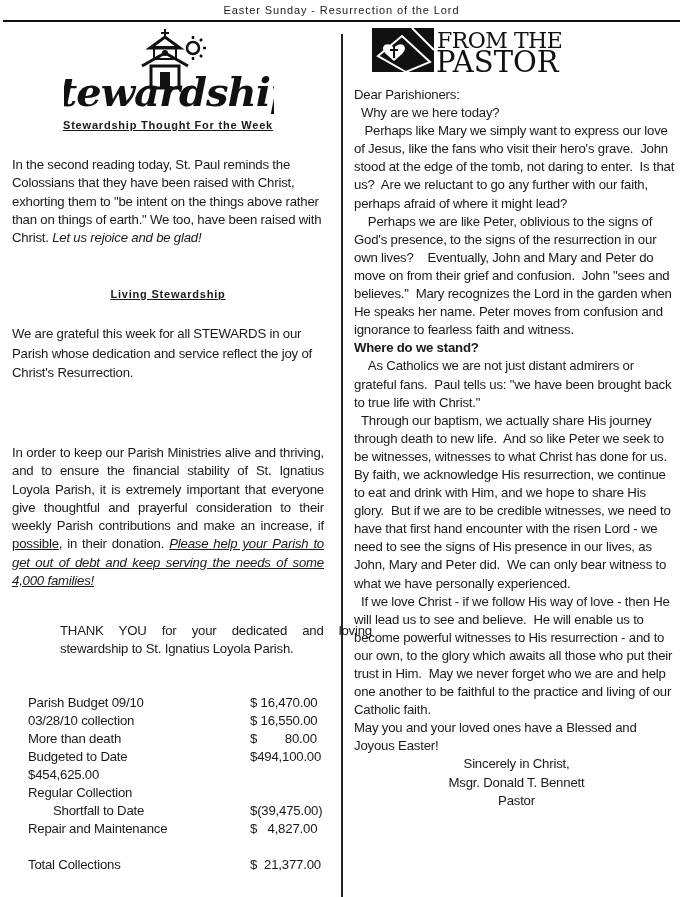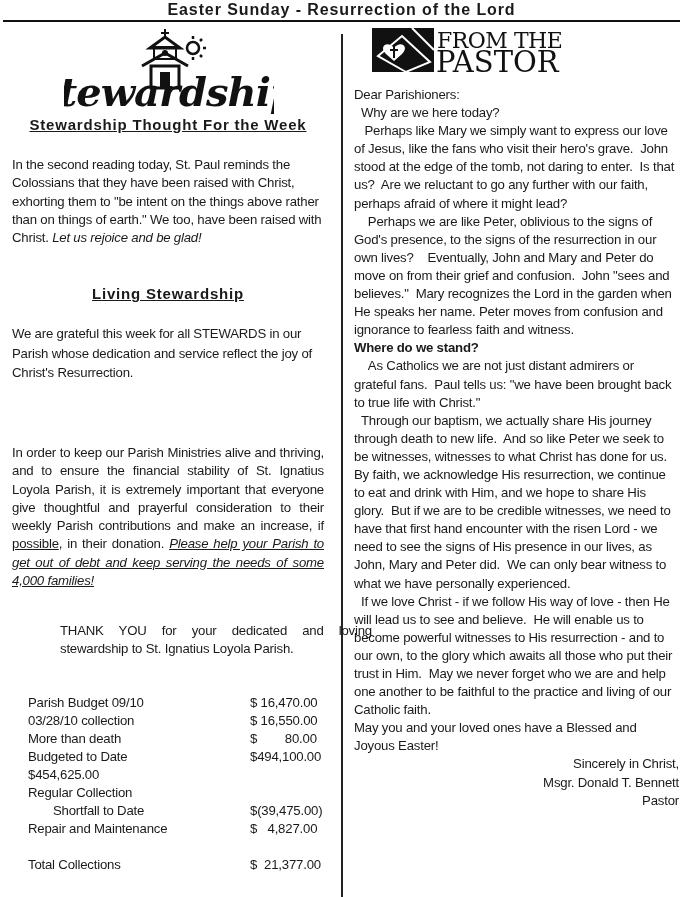--- a/index.html
+++ b/index.html
@@ -1,37 +1,37 @@
 <!DOCTYPE html>
 <html><head>
 <meta charset="utf-8">
 <style>
   html,body{margin:0;padding:0;background:#fff;}
   body{width:683px;height:897px;position:relative;overflow:hidden;font-family:"Liberation Sans",sans-serif;color:#1a1a1a;}
-  .header{position:absolute;left:0;top:0;width:683px;height:32px;text-align:center;font-size:16px;font-weight:bold;letter-spacing:0.9px;line-height:20px;}
+  .header{position:absolute;left:0;top:0;width:683px;height:32px;text-align:center;font-size:11px;font-weight:normal;letter-spacing:0.9px;line-height:20px;}
   .header-rule{position:absolute;left:3px;top:20px;width:677px;height:2px;background:#111;}
   .divider{position:absolute;left:341px;top:34px;width:2px;height:863px;background:#222;}
   .left{position:absolute;left:12px;top:26px;width:312px;font-size:13.2px;line-height:18.3px;letter-spacing:-0.2px;}
   .right{position:absolute;left:354px;top:26px;width:325px;font-size:13.2px;line-height:18.1px;letter-spacing:-0.2px;}
   .logo{position:absolute;}
-  .sec-title{position:absolute;left:0;width:312px;text-align:center;font-weight:bold;font-size:15px;text-decoration:underline;letter-spacing:0.8px;}
+  .sec-title{position:absolute;left:0;width:312px;text-align:center;font-weight:bold;font-size:11px;text-decoration:underline;letter-spacing:0.8px;}
   .para{position:absolute;left:0;width:312px;}
   .just{text-align:justify;}
   .ul{text-decoration:underline;}
   .it{font-style:italic;}
   .budget{position:absolute;left:16px;top:668px;width:312px;}
   .brow{display:flex;height:18px;line-height:18px;}
   .brow .lbl{width:222px;}
   .brow .val{width:90px;white-space:pre;}
   .indent{padding-left:25px;box-sizing:border-box;}
   .pastor-logo{position:absolute;left:18px;top:0px;width:240px;height:50px;}
   .letter{position:absolute;left:0;top:60px;width:325px;}
   .letter p{margin:0;}
   .bold{font-weight:bold;}
-  .center{text-align:right;}
+  .center{text-align:center;}
 </style>
 </head>
 <body>
 
 <div class="header">Easter Sunday - Resurrection of the Lord</div>
 <div class="header-rule"></div>
 <div class="divider"></div>
 
 <div class="left">
   <div class="logo" style="left:52px;top:0;width:210px;height:90px;">

